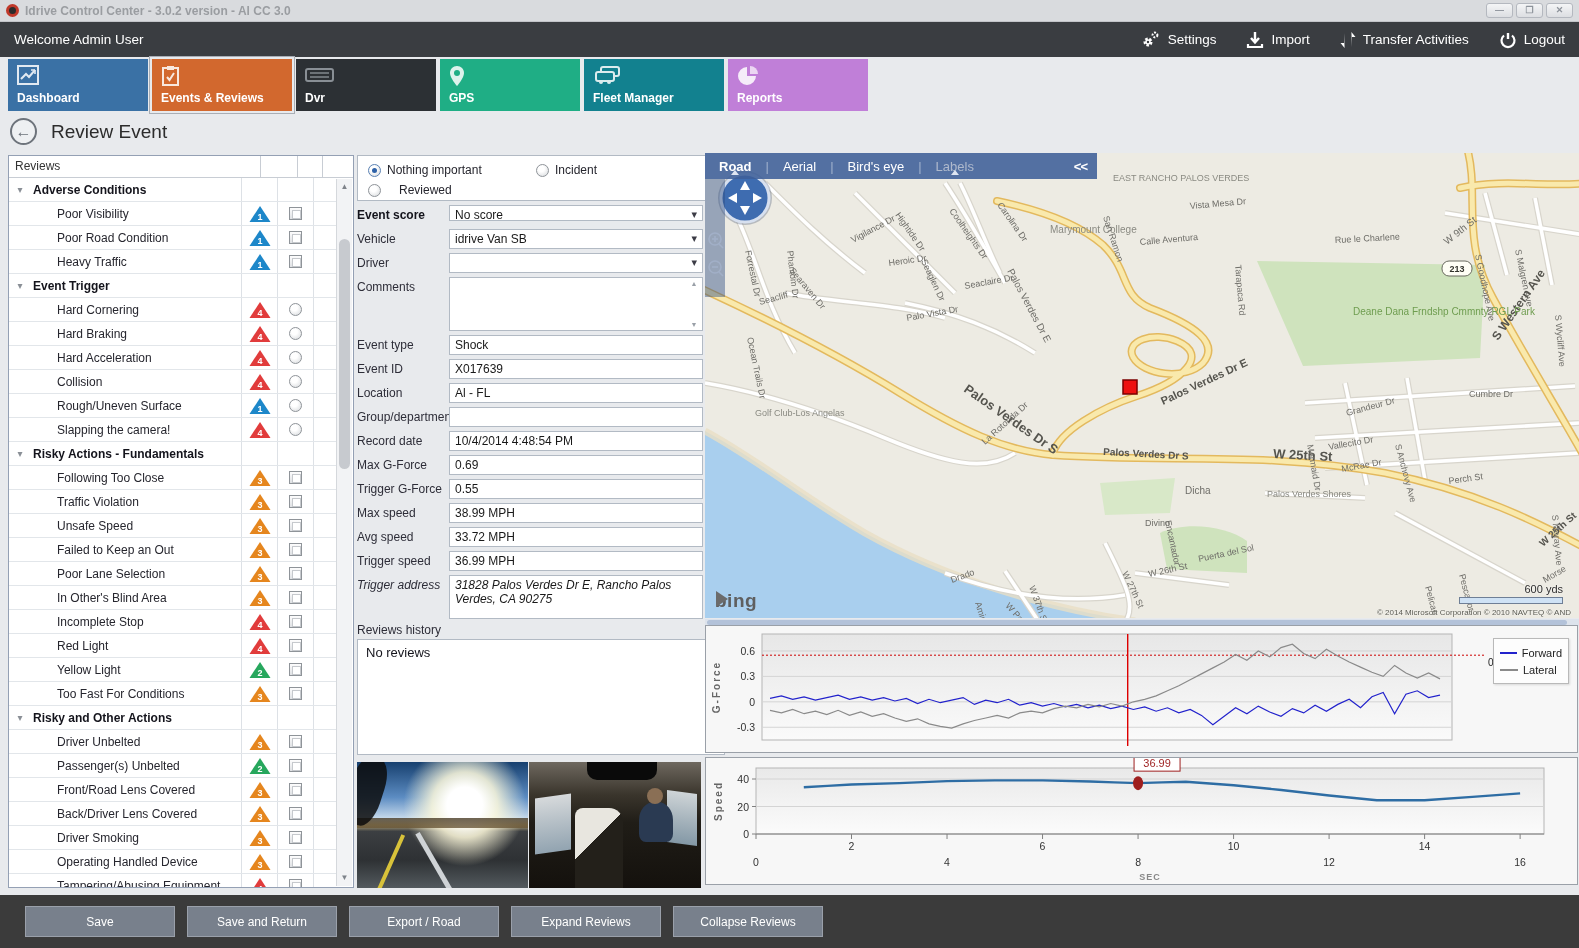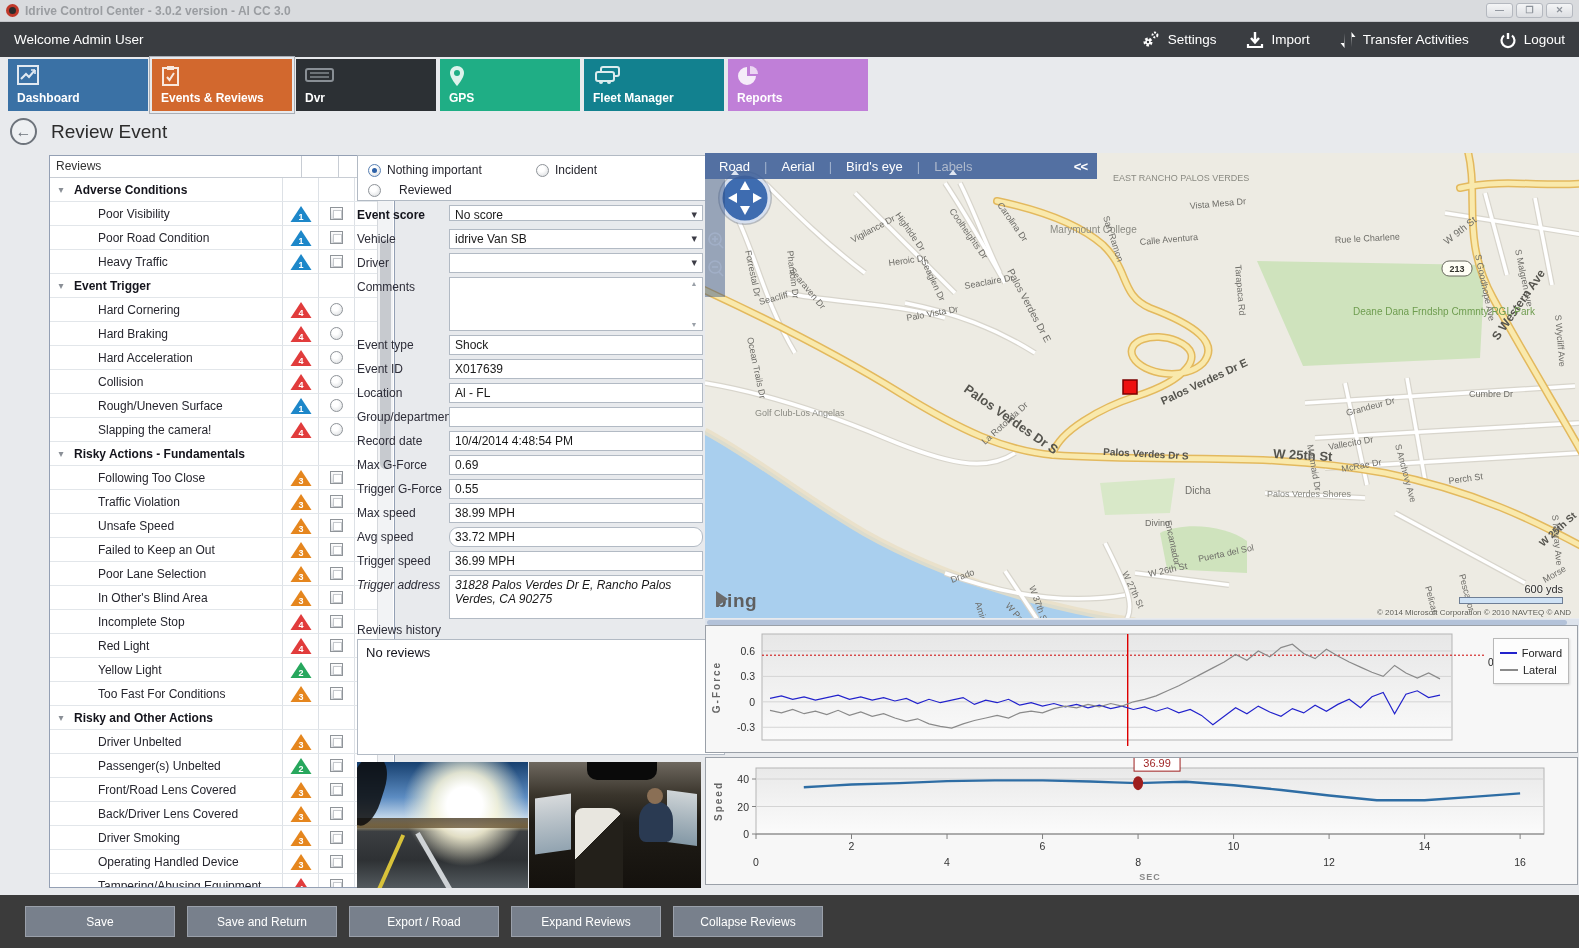--- a/index.html
+++ b/index.html
@@ -26,21 +26,21 @@
   .tab .ticon { position:absolute; left:9px; top:6px; opacity:.85; }
   .tab .tlabel { position:absolute; left:9px; bottom:6px; font-size:12px; font-weight:bold; }
   .tab.active { outline:1px solid #a9aeb5; outline-offset:2px; }
 
   
   .page-head { position:absolute; left:10px; top:118px; display:flex; align-items:center; gap:14px; }
   .backbtn { width:27px; height:27px; border-radius:50%; border:2px solid #6d737b; color:#6d737b; font-size:16px; text-align:center; line-height:23px; background:#eef0f2; cursor:pointer; }
   .page-title { font-size:19px; color:#2c2c2c; }
 
   
-  .tree-panel { position:absolute; left:8px; top:155px; width:346px; height:733px; background:#fff; border:1px solid #94a0b4; overflow:hidden;margin-left:41px; }
+  .tree-panel { position:absolute; left:8px; top:155px; width:346px; height:733px; background:#fff; border:1px solid #94a0b4; overflow:hidden; }
   .tree-head { height:22px; border-bottom:1px solid #c8cdd4; font-size:12px; color:#333; line-height:21px; padding-left:6px; position:relative; }
   .tree-head .colline { position:absolute; top:0; bottom:0; width:1px; background:#c8cdd4; }
   .trow { display:flex; height:24px; border-bottom:1px solid #e2e6ea; align-items:center; font-size:12px; width:328px; }
   .trow .arrow { width:22px; text-align:center; color:#8a8f96; font-size:10px; }
   .trow .lbl { flex:1; padding-left:2px; color:#26262e; overflow:hidden; white-space:nowrap; }
   .trow.section .lbl { font-weight:bold; color:#14141c; }
   .trow.item .lbl { padding-left:26px; }
   .trow .icol, .trow .ccol { width:36px; height:100%; border-left:1px solid #dde1e6; display:flex; align-items:center; justify-content:center; }
   .trow .ecol { width:24px; height:100%; border-left:1px solid #dde1e6; }
   .chk { width:13px; height:13px; border:1px solid #8f9499; background:linear-gradient(#fdfdfd,#dfe1e4); }
@@ -83,21 +83,21 @@
   .cam-cabin .winR { position:absolute; right:4px; top:30px; width:30px; height:52px; background:linear-gradient(#dfe6ea,#8fa6b6); transform:skewY(8deg); opacity:.9; }
   .cam-cabin .seat { position:absolute; left:46px; top:46px; width:48px; height:80px; background:linear-gradient(135deg,#e8e6df 0 40%, #23201a 40%); border-radius:8px 14px 0 0; }
   .cam-cabin .driver { position:absolute; right:28px; top:40px; width:34px; height:40px; background:#2a3a52; border-radius:45% 45% 20% 20%; }
   .cam-cabin .head { position:absolute; right:38px; top:26px; width:16px; height:16px; background:#8a6f55; border-radius:50%; }
 
   
   .map { position:absolute; left:705px; top:153px; width:874px; height:465px; background:#edebe3; overflow:hidden; }
   .map svg { position:absolute; left:0; top:0; }
   .mapbar { position:absolute; left:0; top:0; width:392px; height:26px; background:rgba(62,95,152,.88); display:flex; align-items:center; color:#fff; font-size:13px; z-index:5; }
   .mapbar .mbtn { padding:0 14px; position:relative; cursor:pointer; white-space:nowrap; }
-  .mapbar .mbtn.active { font-weight:normal; }
+  .mapbar .mbtn.active { font-weight:bold; }
   .mapbar .mbtn.active::after, .mapbar .mbtn.disabled::after { content:""; position:absolute; left:50%; bottom:-1px; margin-left:-4px; border-left:4px solid transparent; border-right:4px solid transparent; border-bottom:5px solid #dfe6f2; }
   .mapbar .mbtn.disabled { color:#aeb9cc; }
   .mapbar .sep { color:#9fb0cc; }
   .mapbar .collapse { margin-left:auto; padding:0 10px; font-weight:bold; letter-spacing:-1px; cursor:pointer; }
   .zoomstrip { position:absolute; left:0; top:26px; width:20px; height:118px; background:rgba(47,77,130,.45); z-index:4; }
   .bing { position:absolute; left:10px; bottom:6px; display:flex; align-items:center; gap:5px; z-index:4; color:#5f5f5f; font-size:19px; font-weight:bold; letter-spacing:.5px; }
   .scalebox { position:absolute; right:16px; bottom:14px; text-align:right; z-index:4; }
   .scalebox .yds { font-size:11px; color:#2c2c2c; text-shadow:0 0 2px #fff; }
   .scalebox .bar { margin-top:2px; width:104px; height:7px; background:#cfe2f5; border:1px solid #6f7f96; }
   .attrib { position:absolute; right:8px; bottom:1px; font-size:8px; color:#5a5a52; z-index:4; text-shadow:0 0 2px #fff; }
@@ -697,21 +697,21 @@
       <div class="frow" style="top: 324px;">
         <span class="flabel">Trigger G-Force</span>
         <div class="fld" style="height:20px;"><span>0.55</span></div>
       </div>
       <div class="frow" style="top: 348px;">
         <span class="flabel">Max speed</span>
         <div class="fld" style="height:20px;"><span>38.99 MPH</span></div>
       </div>
       <div class="frow" style="top: 372px;">
         <span class="flabel">Avg speed</span>
-        <div class="fld" style="height:20px;border-radius:9px;"><span>33.72 MPH</span></div>
+        <div class="fld" style="height:20px;"><span>33.72 MPH</span></div>
       </div>
       <div class="frow" style="top: 396px;">
         <span class="flabel">Trigger speed</span>
         <div class="fld" style="height:20px;"><span>36.99 MPH</span></div>
       </div>
       <div class="frow" style="top: 420px; font-style: italic;">
         <span class="flabel">Trigger address</span>
         <div class="fld" style="height:44px;"><span>31828 Palos Verdes Dr E, Rancho Palos Verdes, CA 90275</span></div>
       </div>
     </div>

